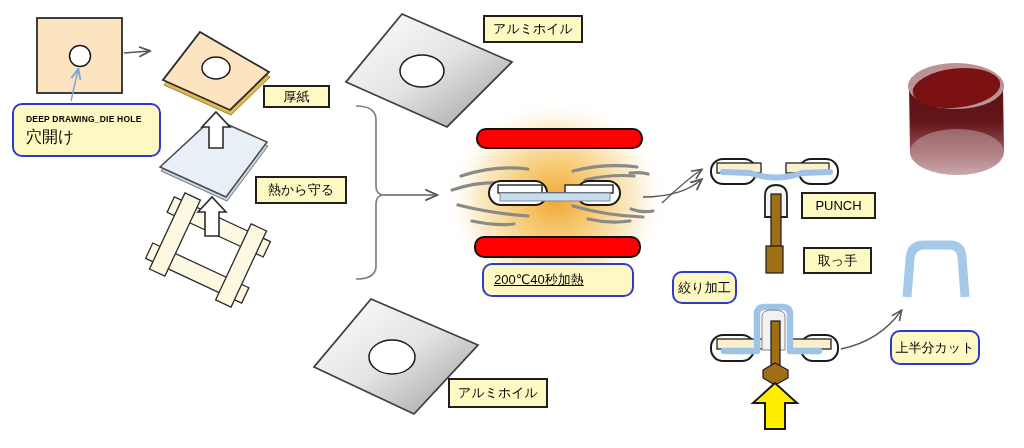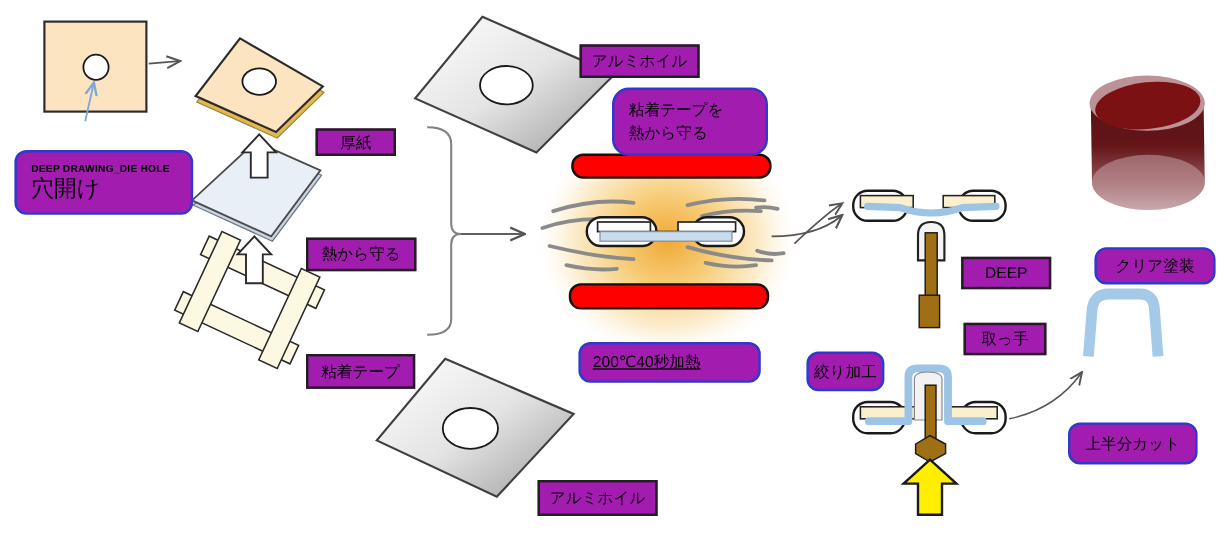--- a/index.html
+++ b/index.html
@@ -2,29 +2,29 @@
 <html><head>
 <meta charset="utf-8">
 <style>
   html,body{margin:0;padding:0;background:#fff;}
   #stage{
     position:relative;width:1024px;height:448px;background:#ffffff;overflow:hidden;
     font-family:"Liberation Sans","DejaVu Sans",sans-serif;color:#000;
   }
   #gfx{position:absolute;left:0;top:0;}
   .lbl{
-    position:absolute;background:#a21caf;border:2px solid #1f1f1f;box-sizing:border-box;
+    position:absolute;background:#fef9c3;border:2px solid #1f1f1f;box-sizing:border-box;
     display:flex;align-items:center;justify-content:center;
-    font-size:13px;line-height:1.2;white-space:nowrap;margin-top:22px;
+    font-size:13px;line-height:1.2;white-space:nowrap;
   }
   .rlbl{border:2px solid #2E3ACD;border-radius:10px;}
   .lleft{justify-content:flex-start;padding-left:10px;text-decoration:underline;}
   .twoLine{flex-direction:column;align-items:flex-start;justify-content:center;padding-left:12px;}
   .noteEn{font-size:8.5px;letter-spacing:0.2px;font-weight:bold;}
-  .noteJa{font-size:19px;margin-top:2px;}
+  .noteJa{font-size:16px;margin-top:2px;}
 </style>
 </head>
 <body>
 
 <div id="stage">
 
 <svg id="gfx" width="1024" height="448" viewBox="0 0 1024 448">
   <defs>
     <linearGradient id="foilGrad" x1="0" y1="0" x2="1" y2="1">
       <stop offset="0" stop-color="#FFFFFF"></stop>
@@ -169,36 +169,30 @@
 
 <div class="lbl rlbl twoLine" style="left:12px;top:103px;width:149px;height:54px;">
   <div class="noteEn">DEEP DRAWING_DIE HOLE</div>
   <div class="noteJa">穴開け</div>
 </div>
 
 <div class="lbl" style="left:263px;top:85px;width:67px;height:23px;">厚紙</div>
 
 <div class="lbl" style="left:255px;top:176px;width:92px;height:28px;">熱から守る</div>
 
-<div class="lbl" style="left:255px;top:273px;width:91px;height:29px;">粘着テープ</div>
 
 <div class="lbl" style="left:483px;top:15px;width:100px;height:28px;">アルミホイル</div>
 
 <div class="lbl" style="left:448px;top:378px;width:100px;height:30px;">アルミホイル</div>
 
-<div class="lbl rlbl twoLine" style="left:510px;top:51px;width:130px;height:57px;border-radius:14px;">
-  <div>粘着テープを</div>
-  <div style="margin-top:3px;">熱から守る</div>
-</div>
 
 <div class="lbl rlbl lleft" style="left:482px;top:263px;width:152px;height:34px;">200℃40秒加熱</div>
 
 <div class="lbl rlbl" style="left:672px;top:271px;width:65px;height:33px;">絞り加工</div>
 
-<div class="lbl" style="left:801px;top:192px;width:75px;height:27px;">DEEP</div>
+<div class="lbl" style="left:801px;top:192px;width:75px;height:27px;">PUNCH</div>
 
 <div class="lbl" style="left:803px;top:247px;width:69px;height:27px;">取っ手</div>
 
-<div class="lbl rlbl" style="left:912px;top:184px;width:101px;height:31px;">クリア塗装</div>
 
-<div class="lbl rlbl" style="left:890px;top:330px;width:108px;height:35px;">上半分カット</div>
+<div class="lbl rlbl" style="left:890px;top:330px;width:90px;height:35px;">上半分カット</div>
 
 </div>
 
 </body></html>

